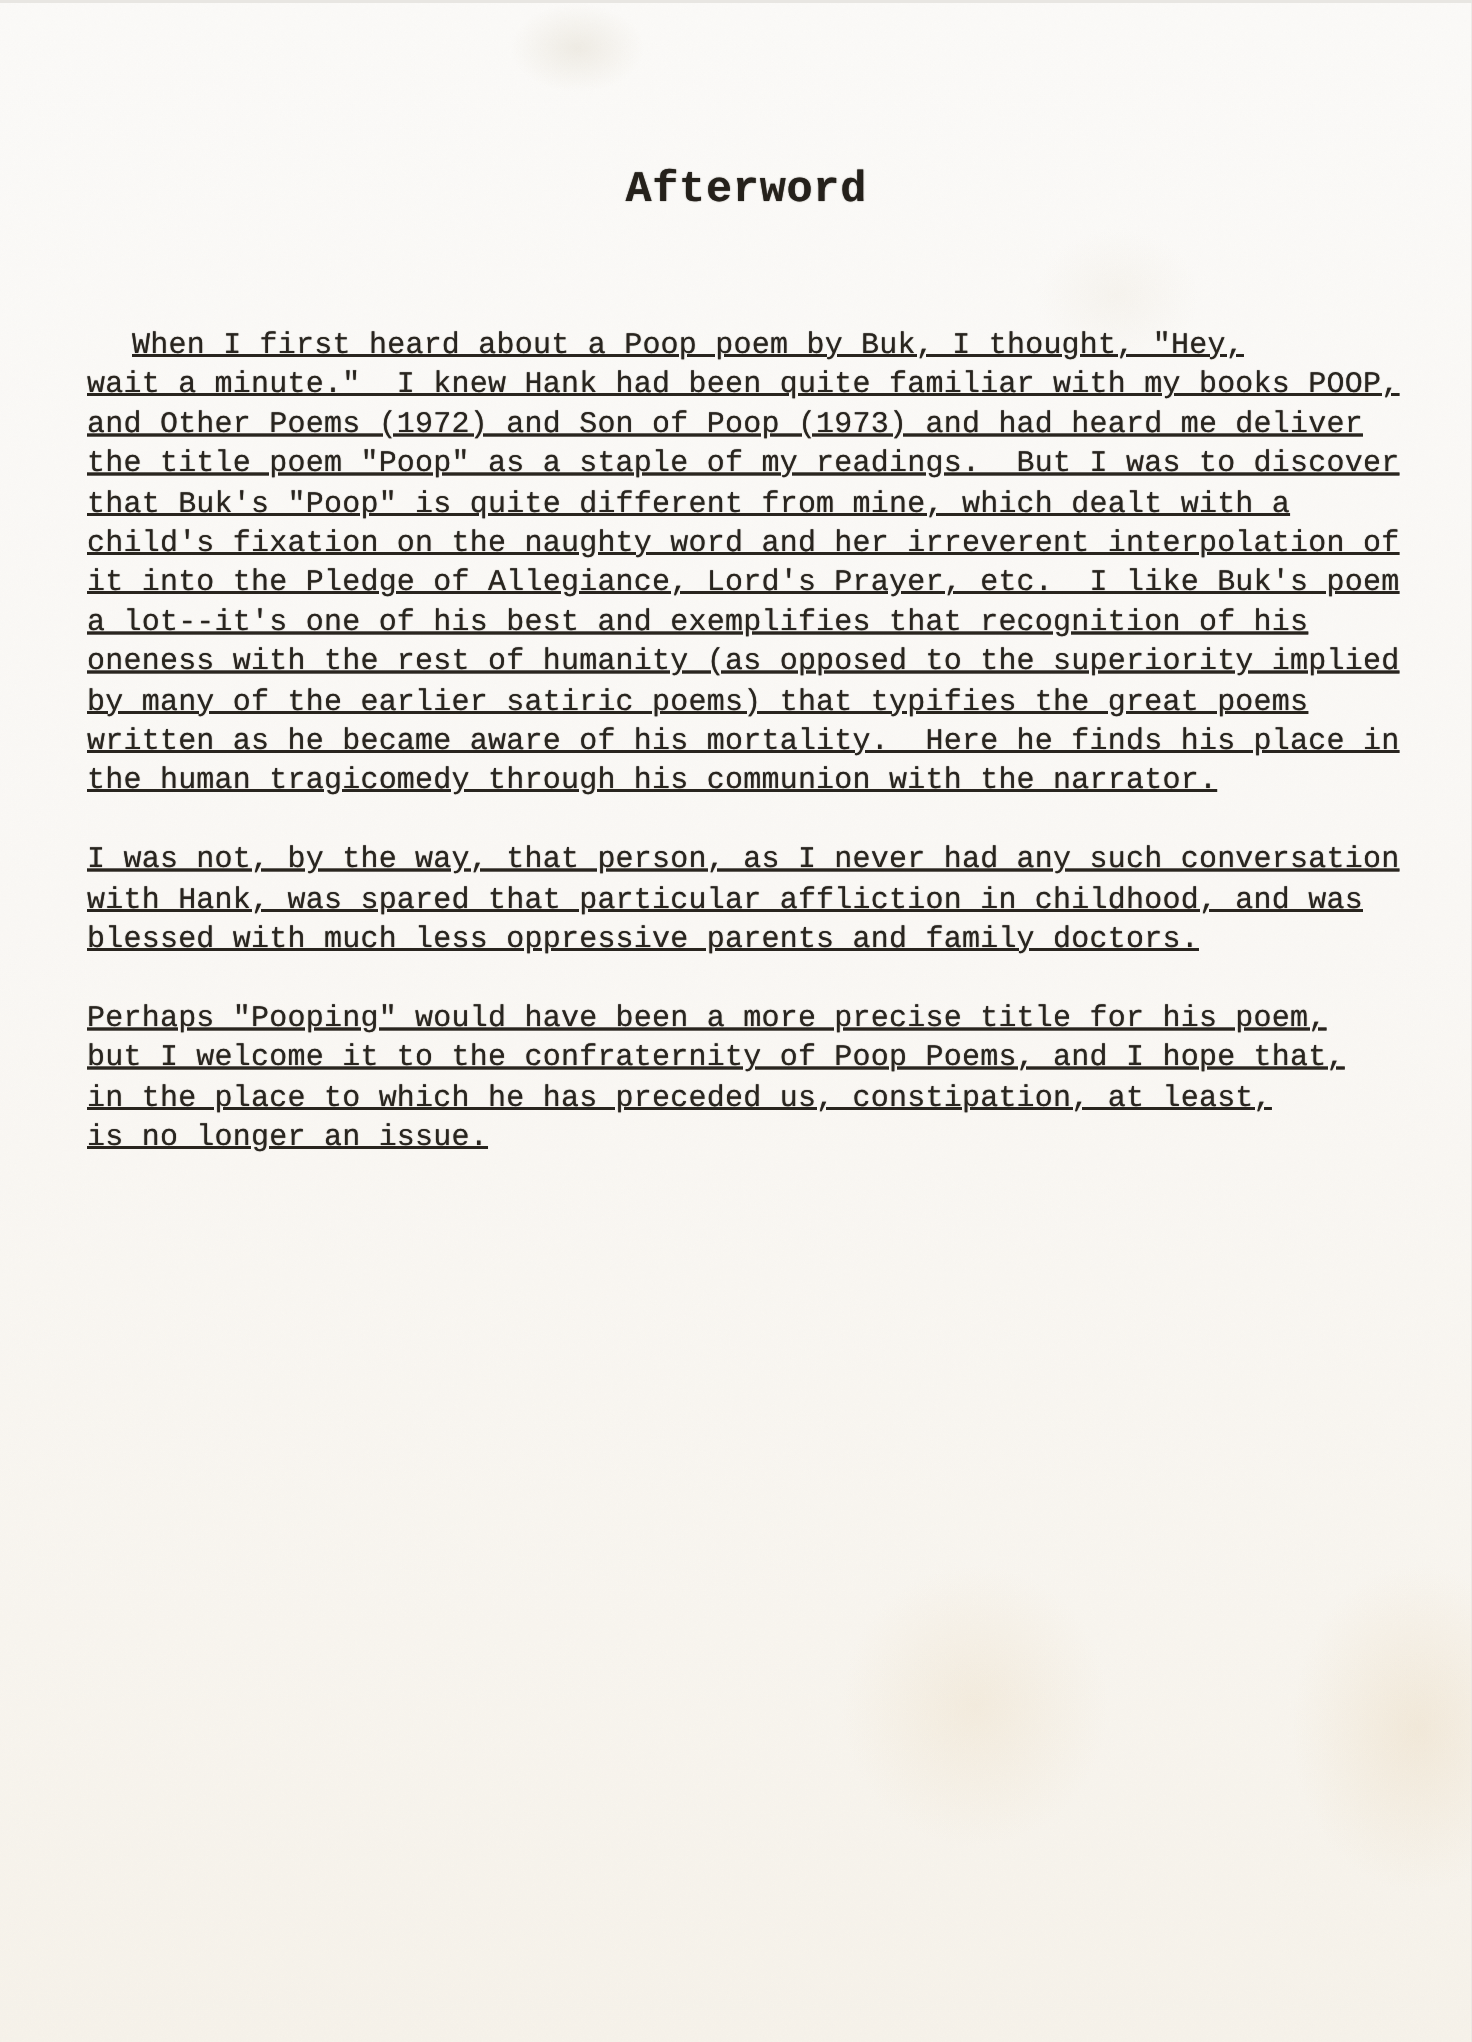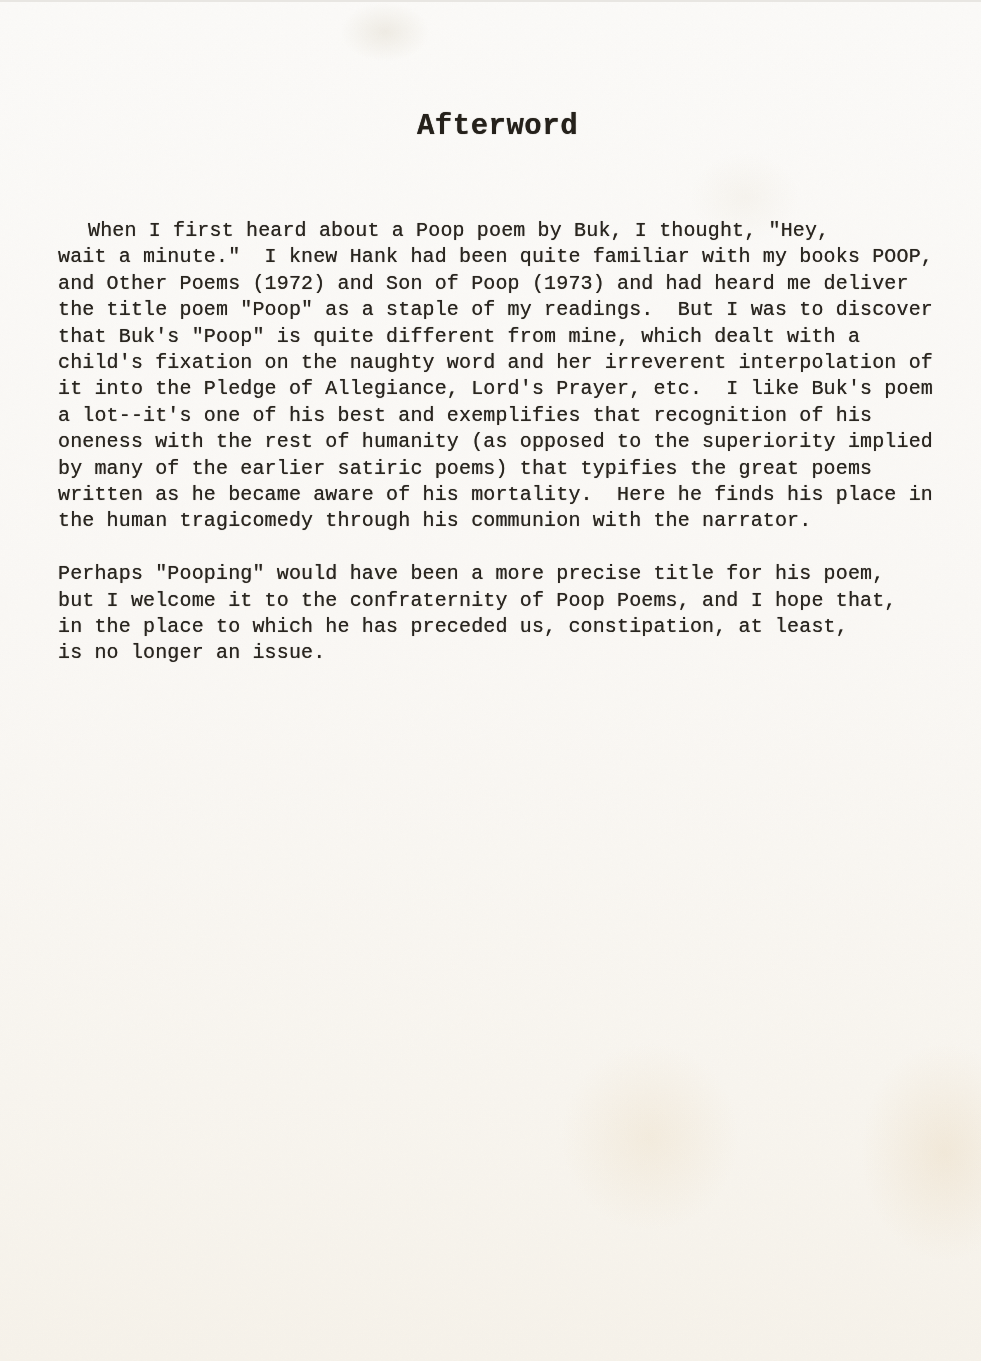--- a/index.html
+++ b/index.html
@@ -61,20 +61,21 @@
   }
   .para {
     margin: 0 0 26.4px 0;
     font-family: "Liberation Mono", "DejaVu Sans Mono", monospace;
     font-size: 20px;
     line-height: 26.4px;
     letter-spacing: 0.15px;
     white-space: pre;
     color: #29251f;
     text-shadow: 0 0 0.7px rgba(41,37,31,0.8);
+    text-decoration: underline;
   }
   .para:last-child { margin-bottom: 0; }
   .para-first { text-indent: 30px; }
 
   .signature {
     position: absolute;
     left: 0; right: 0;
     top: 1189px;
     text-align: center;
   }
@@ -127,20 +128,23 @@
 and Other Poems (1972) and Son of Poop (1973) and had heard me deliver
 the title poem "Poop" as a staple of my readings.  But I was to discover
 that Buk's "Poop" is quite different from mine, which dealt with a
 child's fixation on the naughty word and her irreverent interpolation of
 it into the Pledge of Allegiance, Lord's Prayer, etc.  I like Buk's poem
 a lot--it's one of his best and exemplifies that recognition of his
 oneness with the rest of humanity (as opposed to the superiority implied
 by many of the earlier satiric poems) that typifies the great poems
 written as he became aware of his mortality.  Here he finds his place in
 the human tragicomedy through his communion with the narrator.</pre>
+    <pre class="para">I was not, by the way, that person, as I never had any such conversation
+with Hank, was spared that particular affliction in childhood, and was
+blessed with much less oppressive parents and family doctors.</pre>
     <pre class="para">Perhaps "Pooping" would have been a more precise title for his poem,
 but I welcome it to the confraternity of Poop Poems, and I hope that,
 in the place to which he has preceded us, constipation, at least,
 is no longer an issue.</pre>
   </div>
 
 
 </div>
 
 </body></html>

